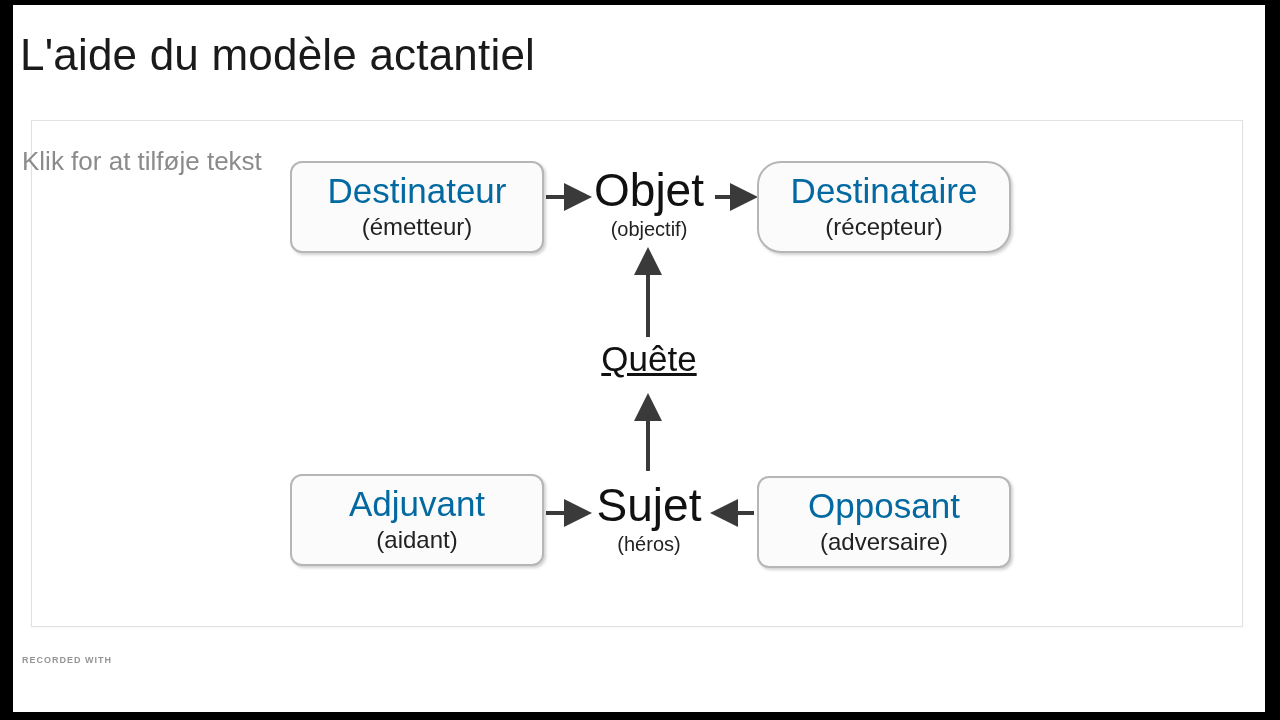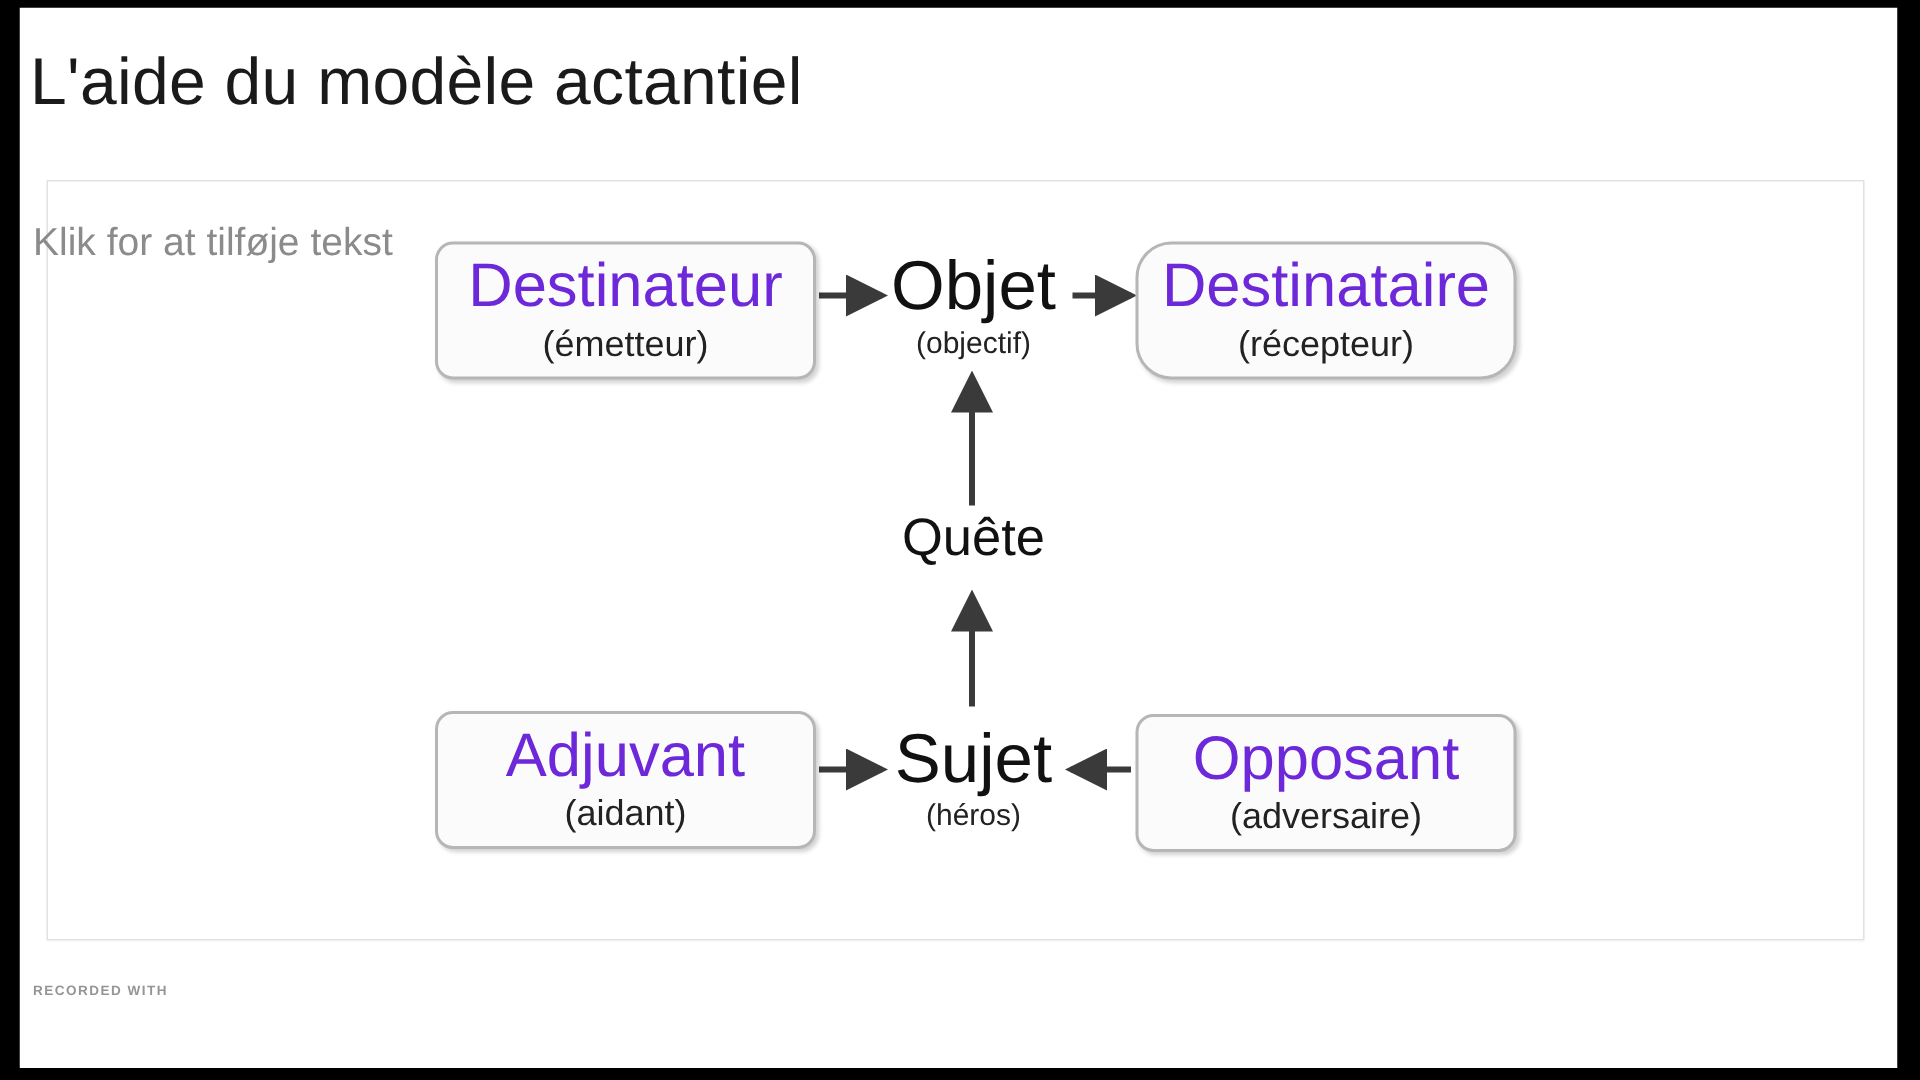--- a/index.html
+++ b/index.html
@@ -55,22 +55,22 @@
     background:#fbfbfb;
     border:2px solid #b6b6b6;
     border-radius:12px;
     box-shadow:2px 2px 3px rgba(0,0,0,0.18);
     display:flex;
     flex-direction:column;
     align-items:center;
     justify-content:center;
   }
   .node-box .nb-title{
-    font-size:41px;
-    color:#6d28d9;
+    font-size:35px;
+    color:#0369a1;
     line-height:1.02;
     white-space:nowrap;
   }
   .node-box .nb-sub{
     font-size:24px;
     color:#222;
     margin-top:4px;
     white-space:nowrap;
   }
 
@@ -176,21 +176,21 @@
       <div class="plain-node" style="left:557px;top:46px;width:120px;">
         <div class="pn-title">Objet</div>
         <div class="pn-sub">(objectif)</div>
       </div>
 
       <div class="node-box" style="left:725px;top:40px;width:250px;height:88px;border-radius:24px;">
         <div class="nb-title">Destinataire</div>
         <div class="nb-sub">(récepteur)</div>
       </div>
 
-      <div class="center-label" style="left:557px;top:218px;width:120px;text-align:center;">Quête</div>
+      <div class="center-label" style="left:557px;top:218px;width:120px;text-align:center;text-decoration:underline;">Quête</div>
 
       <div class="node-box" style="left:258px;top:353px;width:250px;height:88px;">
         <div class="nb-title">Adjuvant</div>
         <div class="nb-sub">(aidant)</div>
       </div>
 
       <div class="plain-node" style="left:557px;top:361px;width:120px;">
         <div class="pn-title">Sujet</div>
         <div class="pn-sub">(héros)</div>
       </div>

